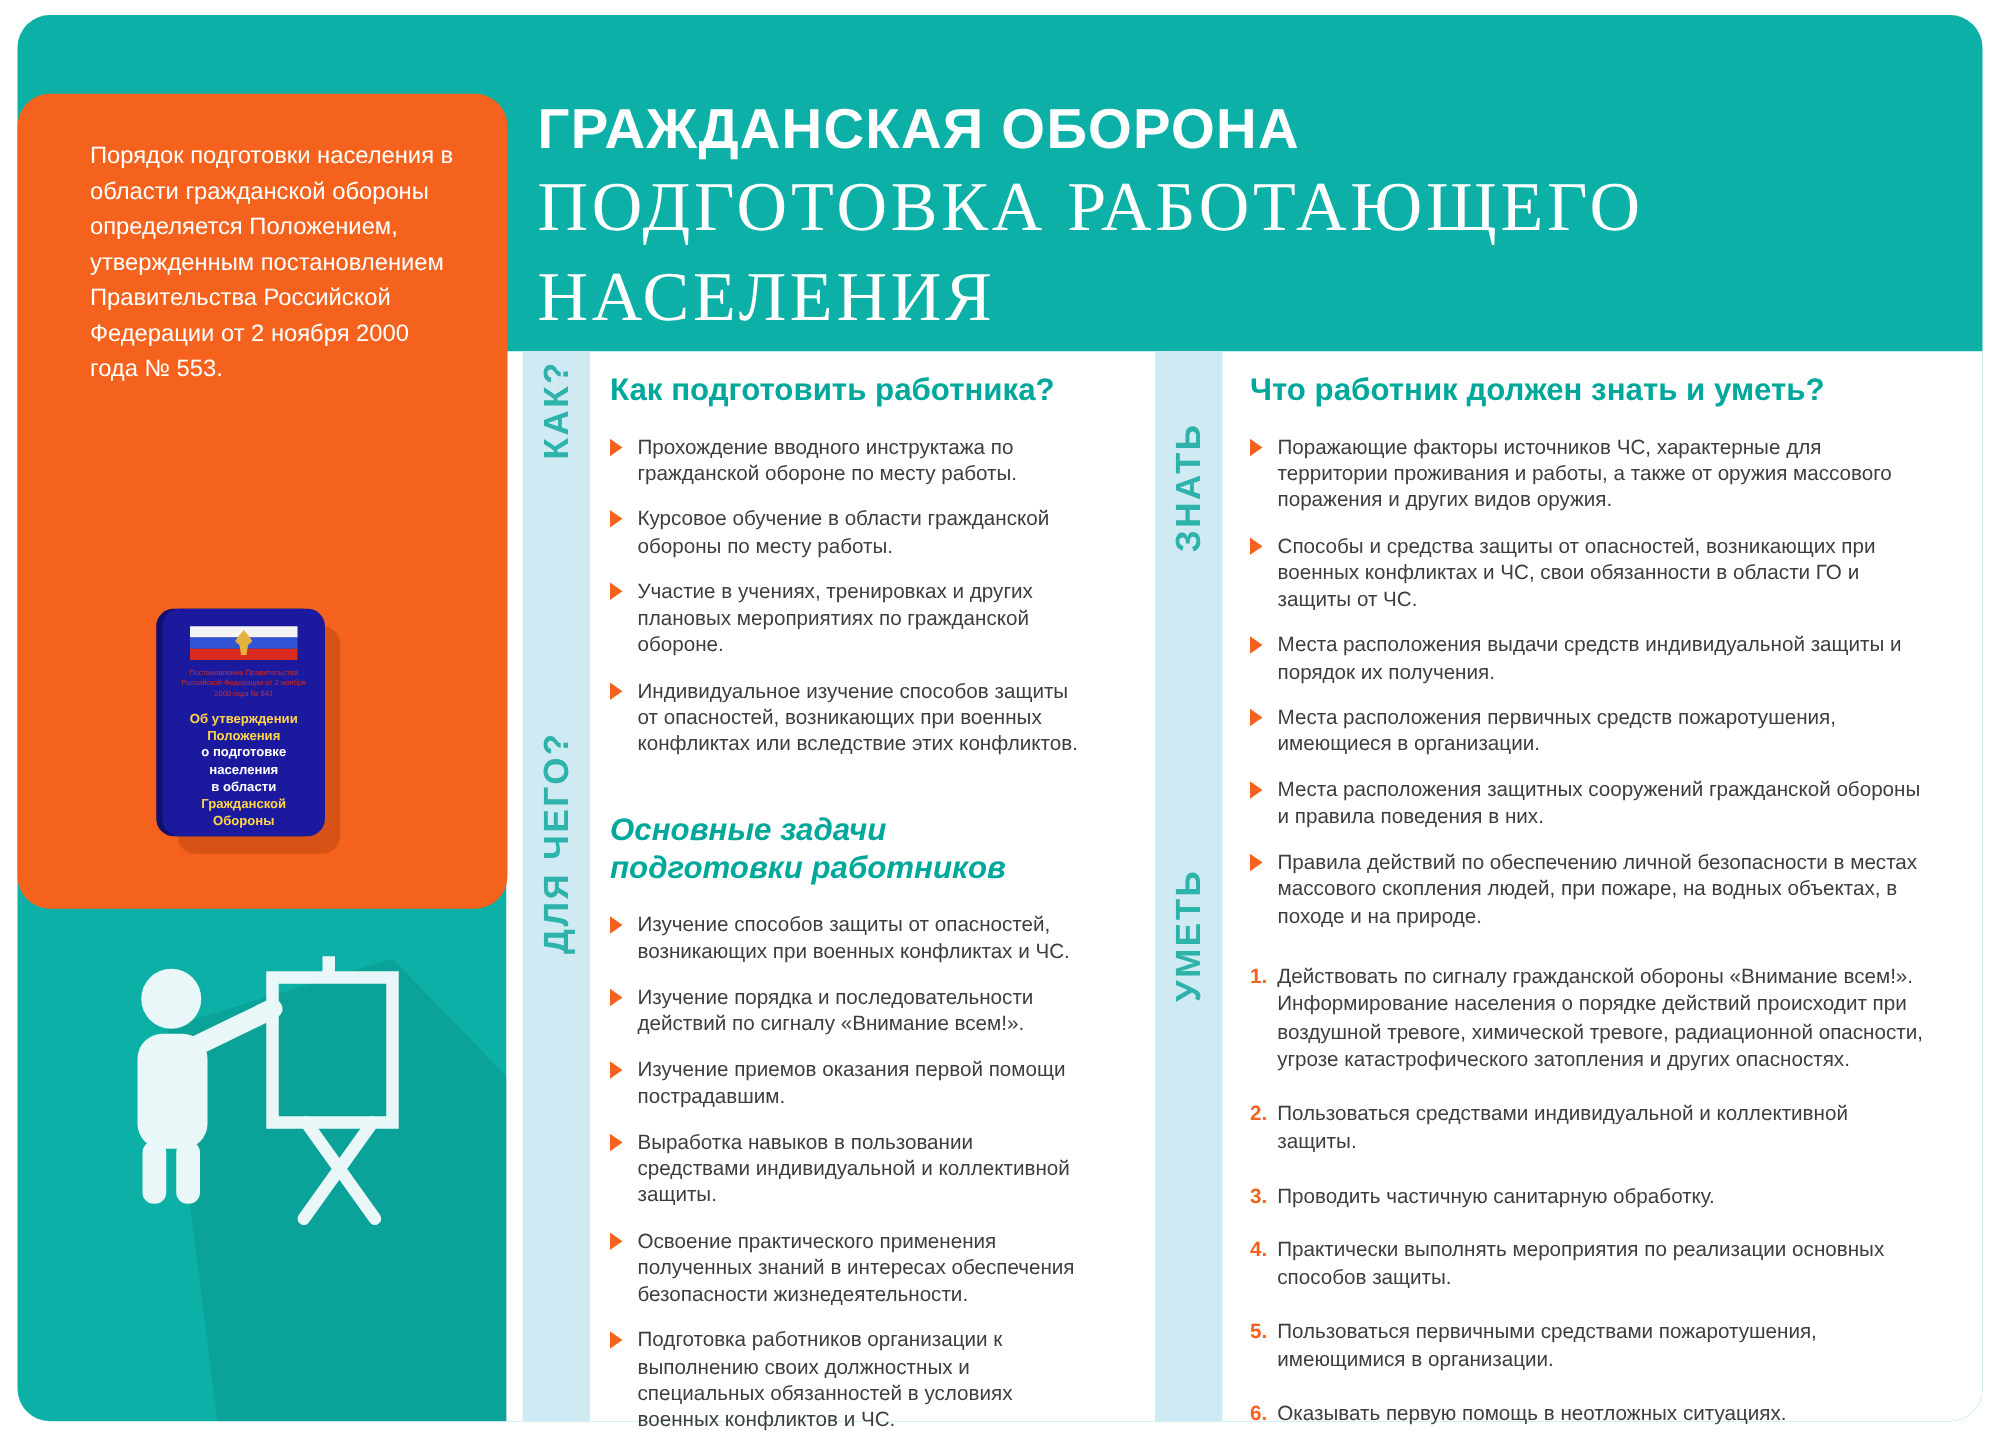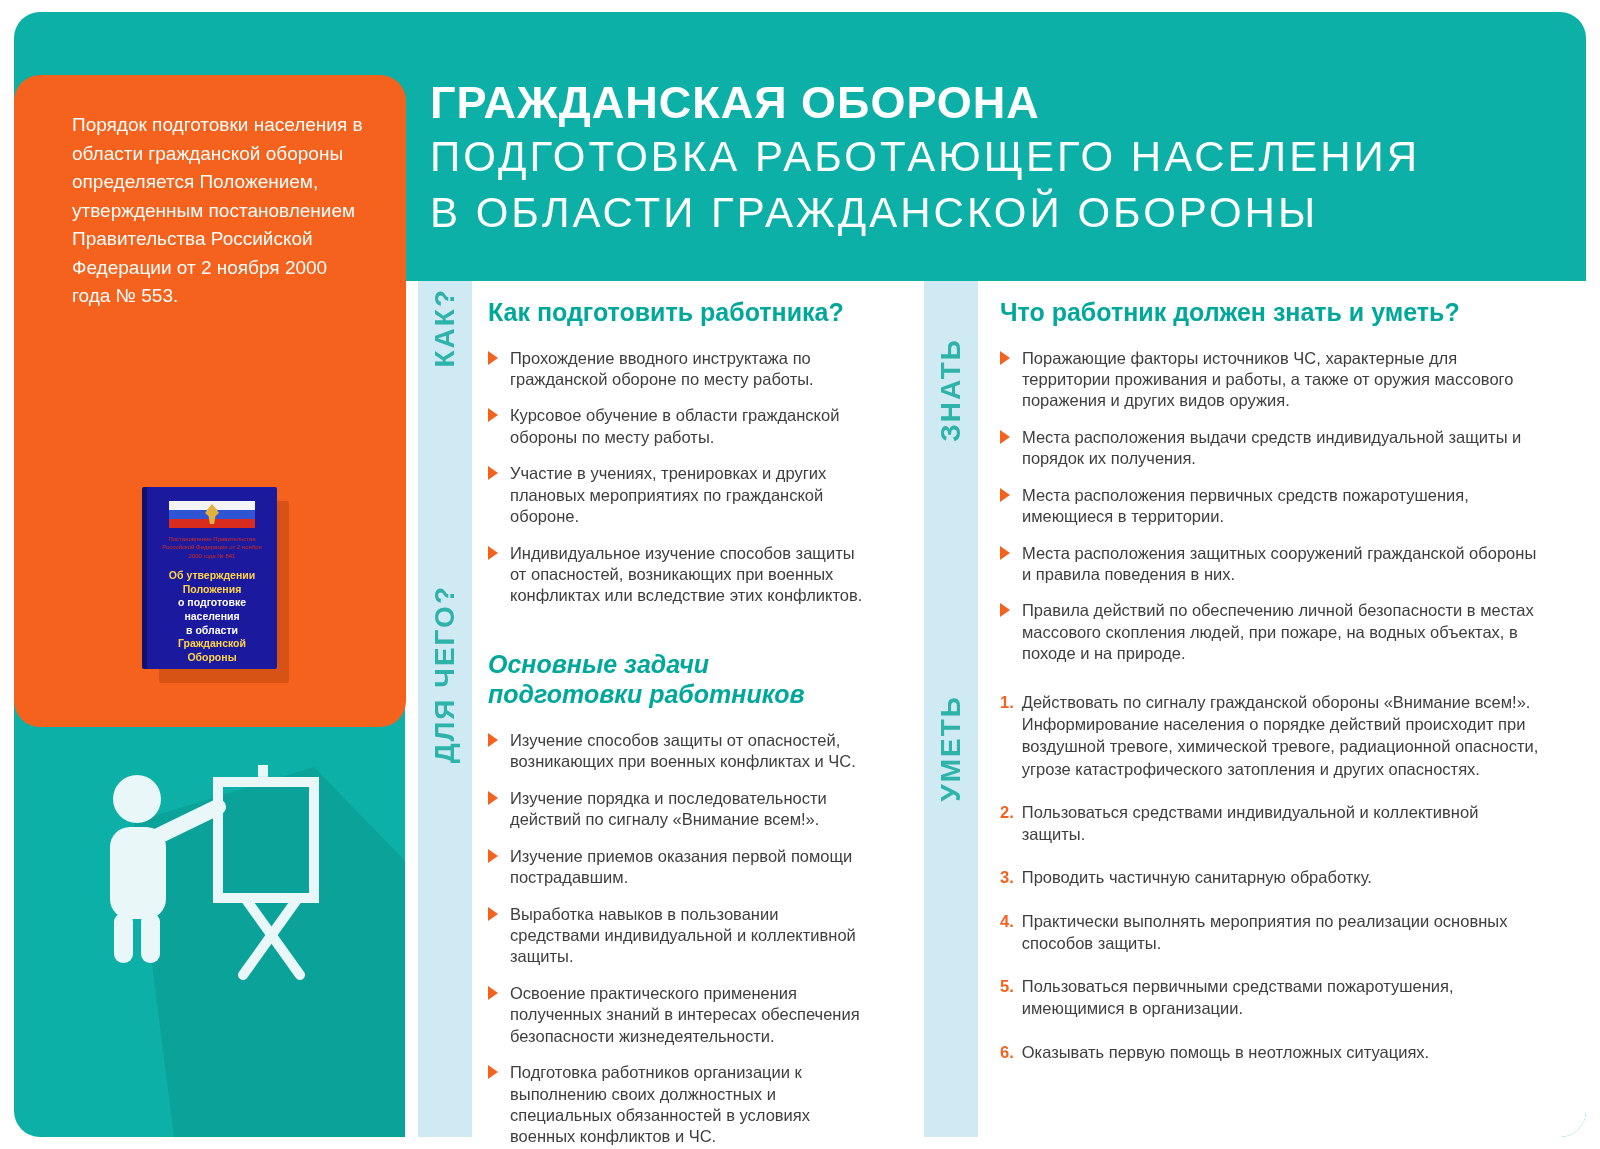--- a/index.html
+++ b/index.html
@@ -5,28 +5,28 @@
   html,body{margin:0;padding:0;background:#ffffff;}
   body{font-family:"Liberation Sans","DejaVu Sans",sans-serif;}
   .canvas{position:relative;width:1600px;height:1149px;background:#ffffff;overflow:hidden;}
 
   .teal-bg{position:absolute;left:14px;top:12px;right:14px;bottom:12px;background:#0cb0a6;border-radius:26px;}
   .white-area{position:absolute;left:405px;top:281px;right:14px;bottom:12px;background:#ffffff;border-radius:0 0 26px 0;}
 
   
   .header{position:absolute;left:430px;top:78px;right:30px;color:#ffffff;}
   .header .title{font-size:45px;font-weight:700;letter-spacing:1px;line-height:1.1;}
-  .header .subtitle{font-size:42px;font-weight:300;letter-spacing:3px;line-height:1.3;margin-top:2px;}
+  .header .subtitle{font-size:56px;font-weight:300;letter-spacing:3px;line-height:1.3;margin-top:2px;font-family:Liberation Serif, serif;}
 
   
   .orange-panel{position:absolute;left:14px;top:75px;width:392px;height:652px;background:#f4621d;border-radius:26px;}
   .orange-panel p{margin:0;padding:36px 30px 0 58px;width:298px;color:#ffffff;font-size:19px;line-height:1.5;}
 
   
-  .book{position:absolute;left:147px;top:487px;width:130px;height:182px;background:#1b1a9e;border-radius:2px;
+  .book{position:absolute;left:130px;top:487px;width:130px;height:182px;background:#1b1a9e;border-radius:14px;
         box-shadow:-5px 0 0 #11106e, 12px 14px 0 rgba(140,45,5,0.28);display:flex;flex-direction:column;align-items:center;}
   .flag{margin-top:14px;width:86px;position:relative;}
   .flag .stripe-w{height:9px;background:#f5f5f5;}
   .flag .stripe-b{height:9px;background:#2f55d4;}
   .flag .stripe-r{height:9px;background:#d92b1e;}
   .emblem{position:absolute;left:36px;top:3px;width:14px;height:20px;background:#e3b23c;
           clip-path:polygon(50% 0,80% 25%,100% 45%,75% 60%,65% 100%,35% 100%,25% 60%,0 45%,20% 25%);}
   .decree{margin-top:7px;width:104px;color:#d42b1c;font-size:6px;line-height:1.4;text-align:center;}
   .book-title{margin-top:9px;width:112px;text-align:center;font-weight:700;font-size:10.5px;line-height:1.3;}
   .bt-y{color:#ffd44a;display:block;}
@@ -169,25 +169,29 @@
 
   <div class="colB">
     <h2>Что работник должен знать и уметь?</h2>
     <ul class="bullets">
       <li>
           <span class="marker"></span>
           <span>Поражающие факторы источников ЧС, характерные для территории проживания и работы, а также от оружия массового поражения и других видов оружия.</span>
         </li>
       <li>
           <span class="marker"></span>
+          <span>Способы и средства защиты от опасностей, возникающих при военных конфликтах и ЧС, свои обязанности в области ГО и защиты от ЧС.</span>
+        </li>
+      <li>
+          <span class="marker"></span>
           <span>Места расположения выдачи средств индивидуальной защиты и порядок их получения.</span>
         </li>
       <li>
           <span class="marker"></span>
-          <span>Места расположения первичных средств пожаротушения, имеющиеся в территории.</span>
+          <span>Места расположения первичных средств пожаротушения, имеющиеся в организации.</span>
         </li>
       <li>
           <span class="marker"></span>
           <span>Места расположения защитных сооружений гражданской обороны и правила поведения в них.</span>
         </li>
       <li>
           <span class="marker"></span>
           <span>Правила действий по обеспечению личной безопасности в местах массового скопления людей, при пожаре, на водных объектах, в походе и на природе.</span>
         </li>
     </ul>

